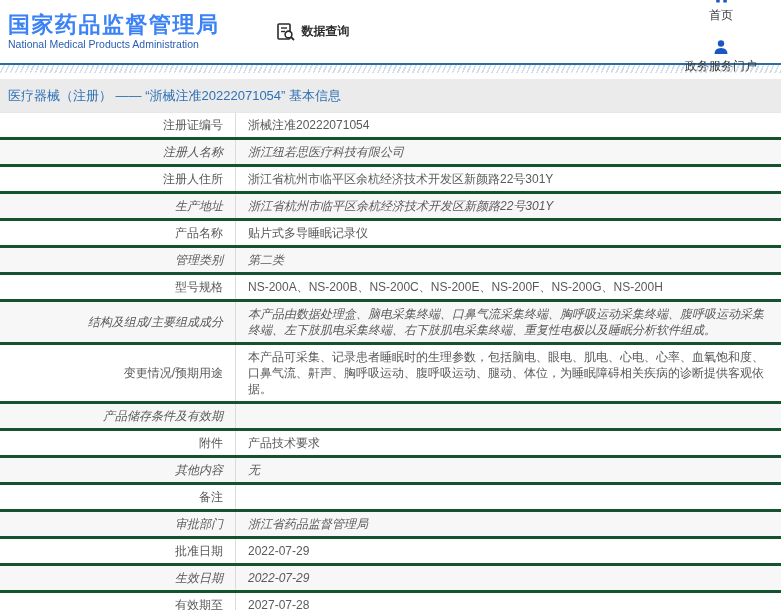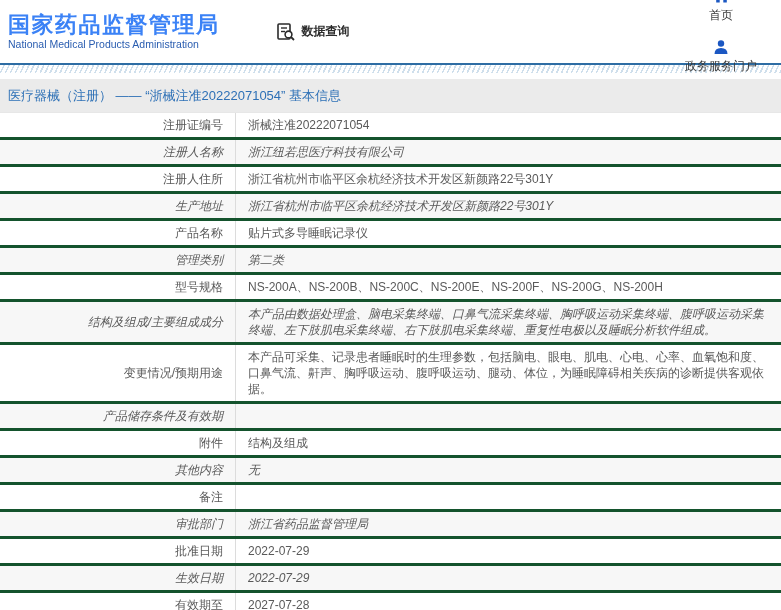--- a/index.html
+++ b/index.html
@@ -164,21 +164,21 @@
       <div class="row">
         <div class="cell label">变更情况/预期用途</div>
         <div class="cell value">本产品可采集、记录患者睡眠时的生理参数，包括脑电、眼电、肌电、心电、心率、血氧饱和度、口鼻气流、鼾声、胸呼吸运动、腹呼吸运动、腿动、体位，为睡眠障碍相关疾病的诊断提供客观依据。</div>
       </div>
       <div class="row alt">
         <div class="cell label">产品储存条件及有效期</div>
         <div class="cell value"></div>
       </div>
       <div class="row">
         <div class="cell label">附件</div>
-        <div class="cell value">结构及组成</div>
+        <div class="cell value">产品技术要求</div>
       </div>
       <div class="row alt">
         <div class="cell label">其他内容</div>
         <div class="cell value">无</div>
       </div>
       <div class="row">
         <div class="cell label">备注</div>
         <div class="cell value"></div>
       </div>
       <div class="row alt">

